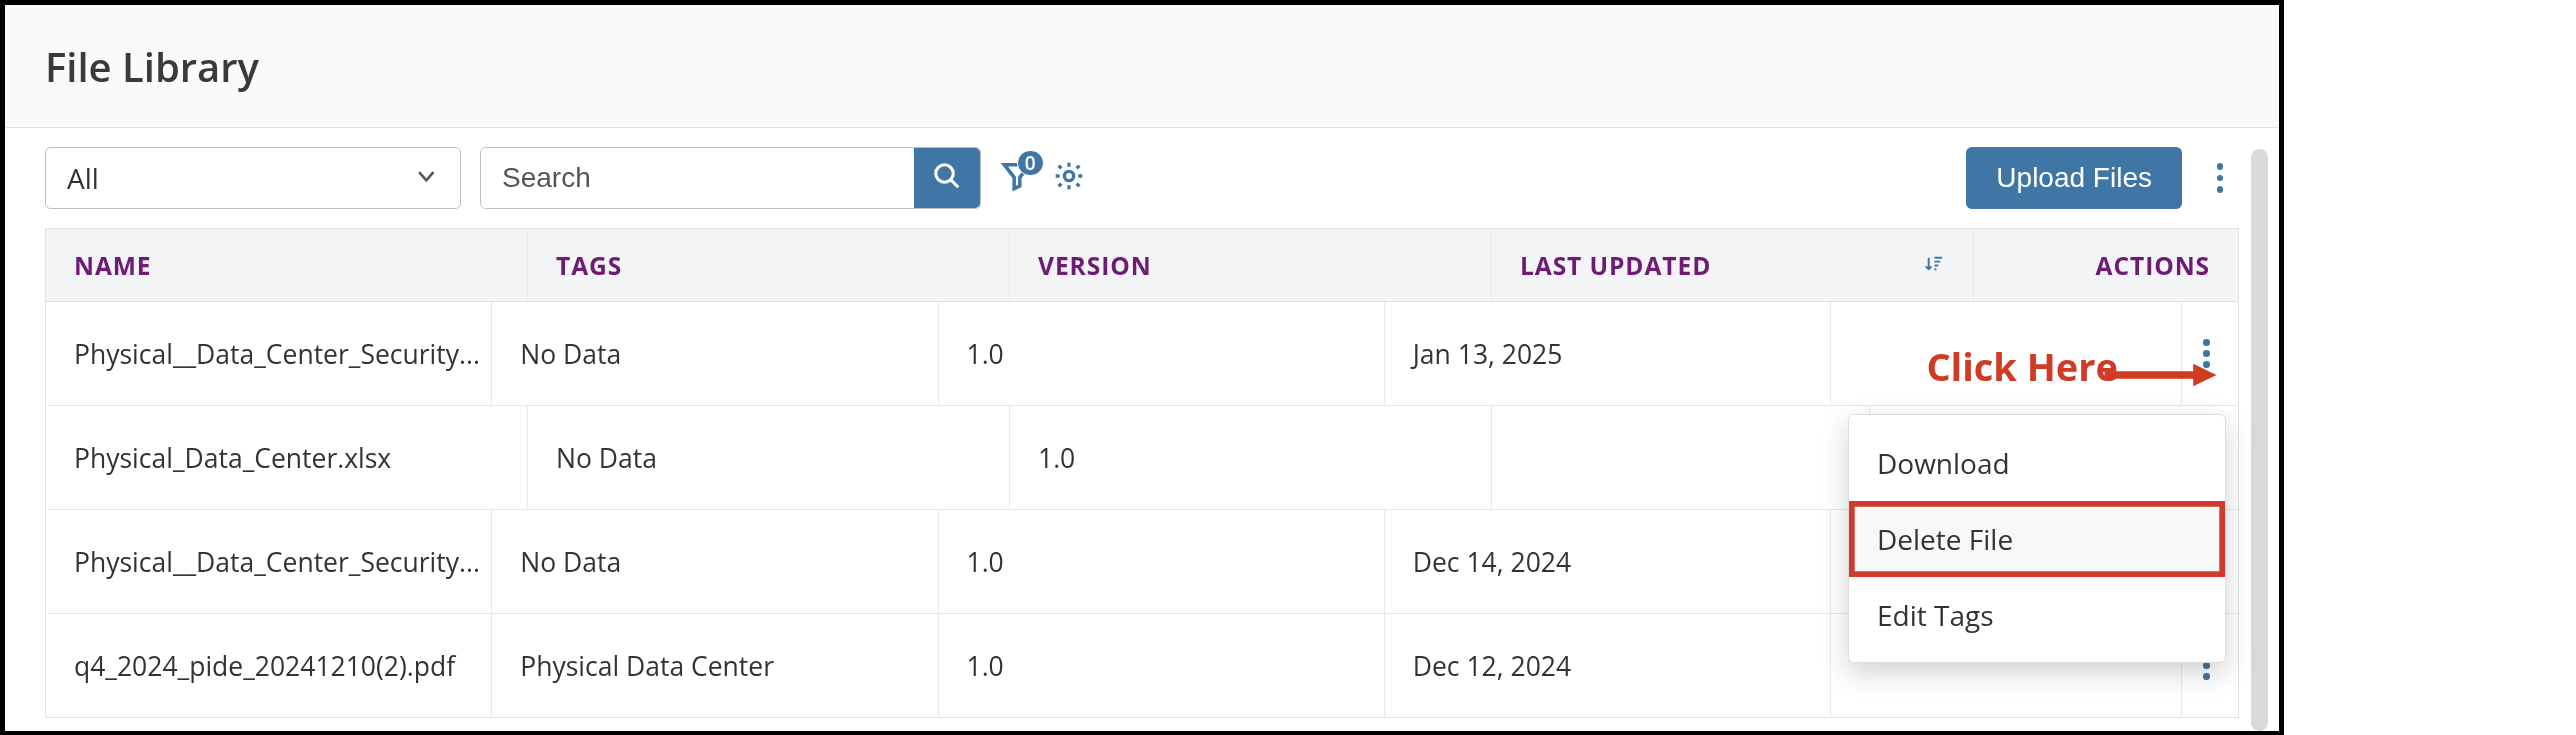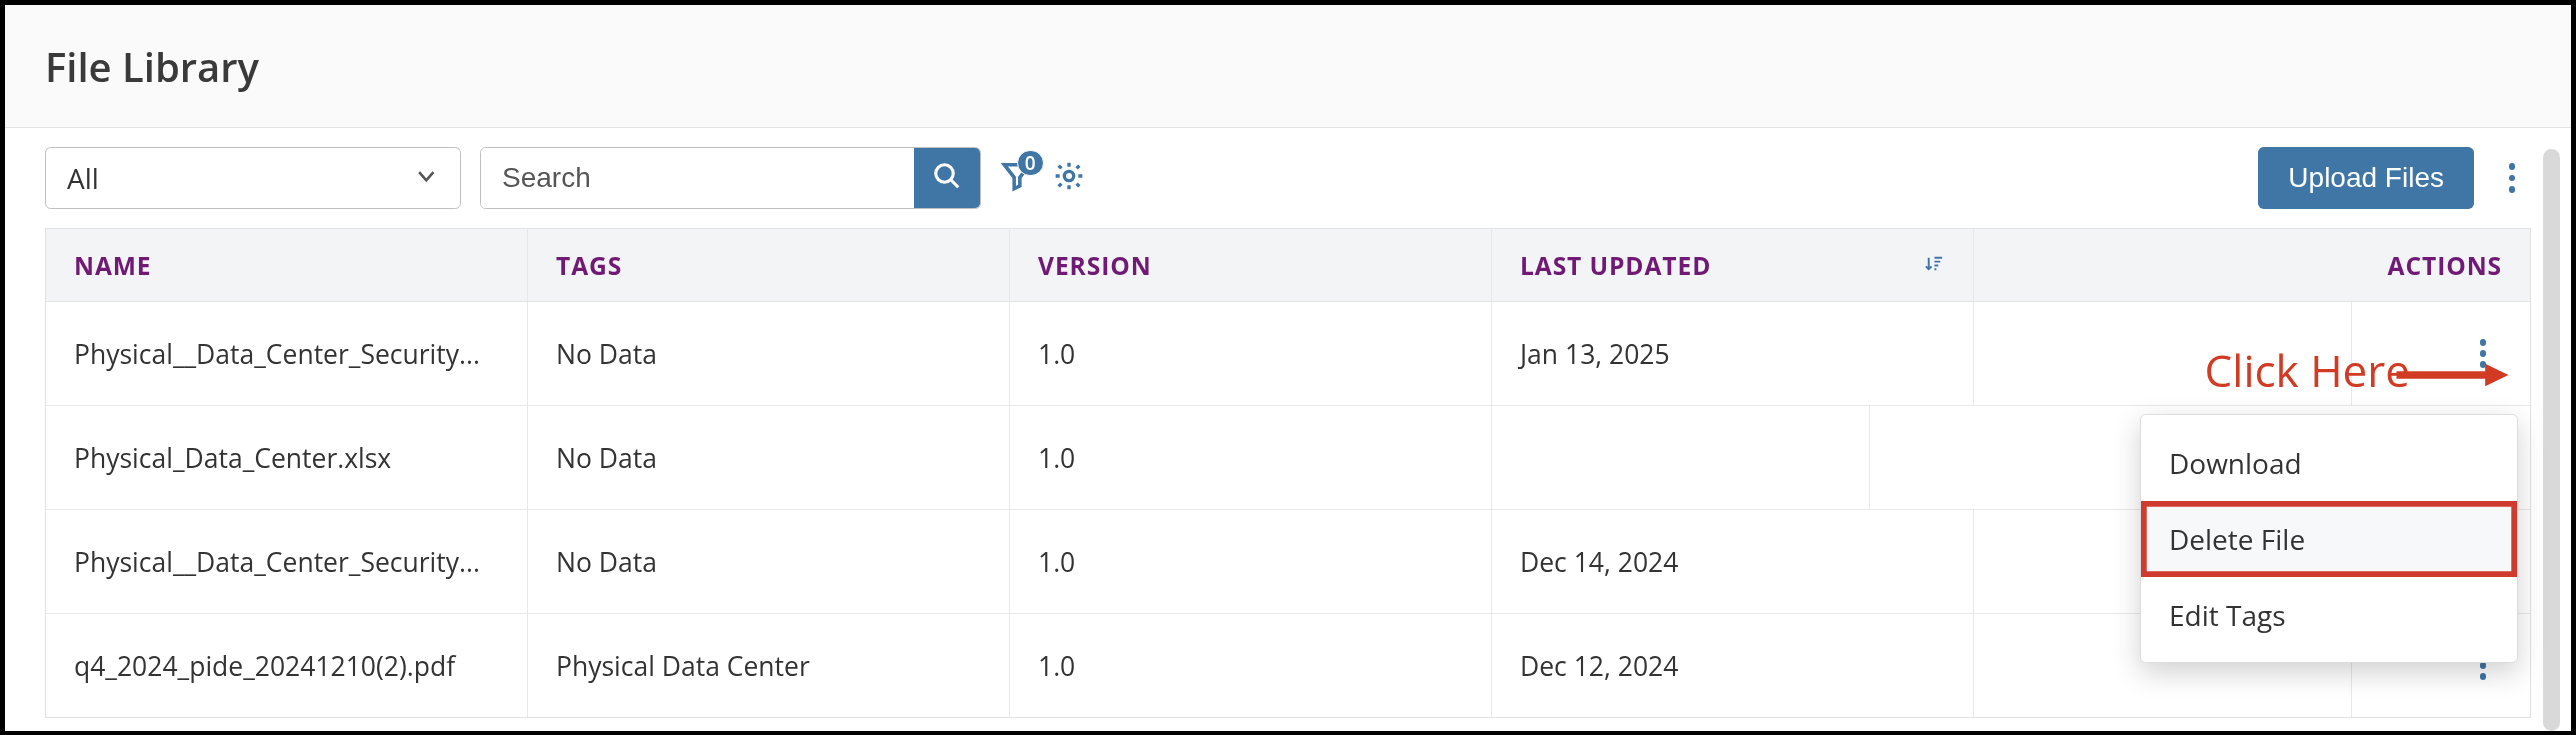--- a/index.html
+++ b/index.html
@@ -3,21 +3,21 @@
 <meta charset="utf-8">
 <style>
   * { box-sizing: border-box; margin: 0; padding: 0; }
   html, body { width:100%; height:100%; }
   body {
     font-family: "Open Sans", "Segoe UI", Arial, sans-serif;
     color:#333;
     background:#fff;
   }
   .frame {
-    width:2576px;
+    width:2284px;
     height:736px;
     border:5.7px solid #000;
     background:#fff;
     position:relative;
     overflow:hidden;
   }
   .header-bar {
     height:123px;
     border-bottom:1.9px solid #e2e2e2;
     background:#fafafa;
@@ -186,22 +186,22 @@
     background:#d9d9d9;
     border-radius:8.5px;
   }
 
   
   .click-here-label {
     position:absolute;
     top:335px;
     right:161px;
     color:#d13b23;
-    font-weight:400;
-    font-size:44px;
+    font-weight:700;
+    font-size:38px;
     z-index:5;
   }
   .click-here-arrow {
     position:absolute;
     top:356px;
     right:62px;
     width:113px;
     height:28px;
     z-index:5;
   }

